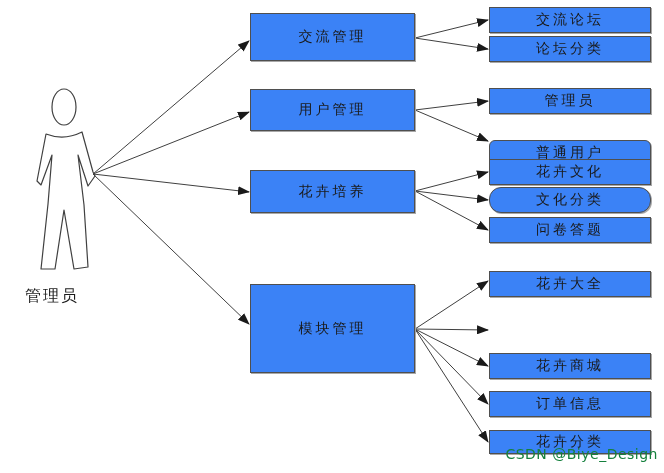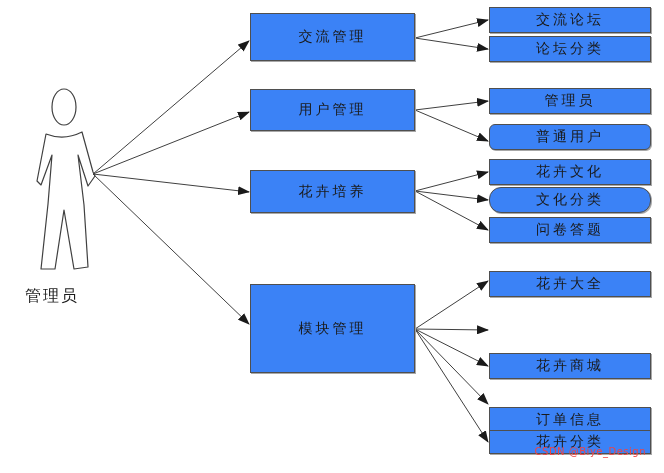--- a/index.html
+++ b/index.html
@@ -14,22 +14,22 @@
     display:flex;align-items:center;justify-content:center;
     font-size:14px;letter-spacing:3px;color:#1a1a1a;white-space:nowrap;
   }
   .node.group{left:250px;width:165px;}
   .node.leaf{left:489px;width:162px;height:26px;}
   .actor-label{
     position:absolute;left:25px;top:286px;font-size:16px;letter-spacing:2px;
     color:#1a1a1a;white-space:nowrap;
   }
   .watermark{
-    position:absolute;right:18px;top:446px;font-size:10px;letter-spacing:0.5px;
-    color:#ef4444;white-space:nowrap;
+    position:absolute;right:6px;top:446px;font-size:14px;letter-spacing:0.5px;
+    color:#15803d;white-space:nowrap;
   }
 </style>
 </head>
 <body>
 
 <div class="canvas">
 
   <svg class="lines-layer" width="664" height="473" viewBox="0 0 664 473" xmlns="http://www.w3.org/2000/svg">
     <defs>
       <marker id="arrow" markerWidth="12" markerHeight="9" refX="11" refY="4.5" orient="auto" markerUnits="userSpaceOnUse">
@@ -84,25 +84,25 @@
 
   <div class="node group" style="top:13px;height:48px;">交流管理</div>
   <div class="node group" style="top:89px;height:42px;">用户管理</div>
   <div class="node group" style="top:170px;height:43px;">花卉培养</div>
   <div class="node group" style="top:284px;height:89px;">模块管理</div>
 
   <div class="node leaf" style="top:7px;">交流论坛</div>
   <div class="node leaf" style="top:36px;">论坛分类</div>
 
   <div class="node leaf" style="top:88px;">管理员</div>
-  <div class="node leaf" style="top:124px;border-radius:6px;">普通用户</div>
+  <div class="node leaf" style="top:140px;border-radius:6px;">普通用户</div>
 
   <div class="node leaf" style="top:159px;">花卉文化</div>
   <div class="node leaf" style="top:187px;border-radius:12px;">文化分类</div>
   <div class="node leaf" style="top:217px;">问卷答题</div>
 
   <div class="node leaf" style="top:271px;">花卉大全</div>
   <div class="node leaf" style="top:353px;text-align:right;">花卉商城</div>
-  <div class="node leaf" style="top:391px;margin-top:16px;">订单信息</div>
+  <div class="node leaf" style="top:391px;">订单信息</div>
   <div class="node leaf" style="top:430px;height:24px;">花卉分类</div>
 
   <div class="watermark">CSDN @Biye_Design</div>
 </div>
 
 </body></html>

